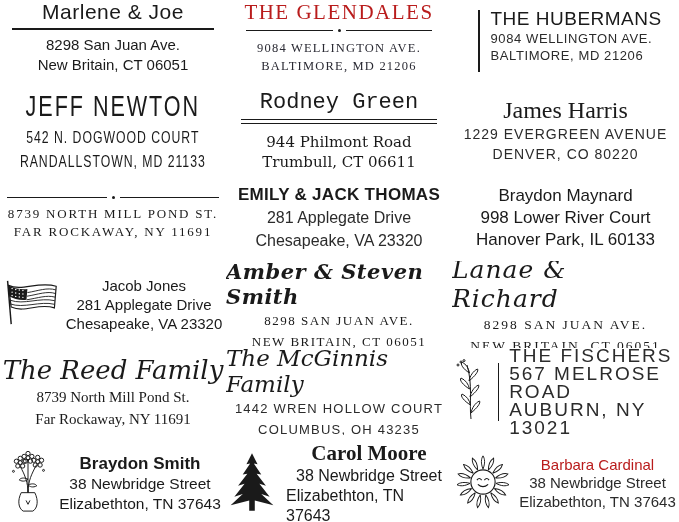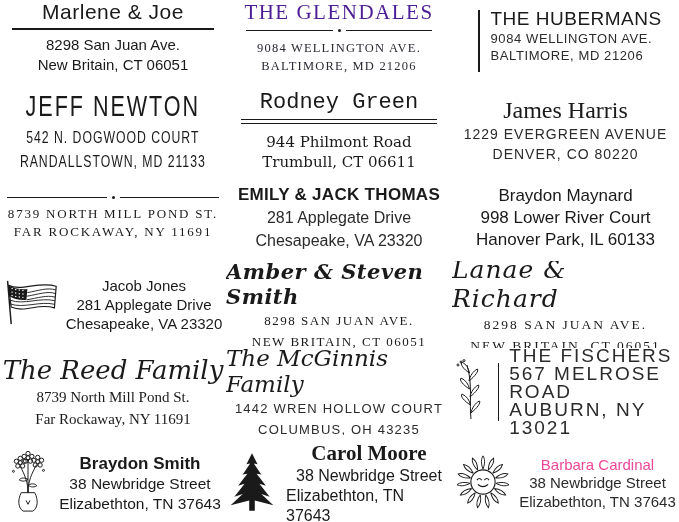--- a/index.html
+++ b/index.html
@@ -28,21 +28,21 @@
   .div-double { border-top:1.5px solid #1a1a1a; border-bottom:1.5px solid #1a1a1a; height:5px; }
   .vbar { width:1.5px; background:#1a1a1a; }
 
   
   .c1 .name { font-size:21px; letter-spacing:0.5px; }
   .c1 .rule { width:202px; height:1.5px; margin:4px 0 5px; }
   .c1 .addr { font-size:15px; line-height:20px; }
   .c1 { padding-bottom:12px; }
 
   
-  .c2 .name { font-size:21px; letter-spacing:1.5px; color:#4c1d95; }
+  .c2 .name { font-size:21px; letter-spacing:1.5px; color:#b91c1c; }
   .c2 .div-dot { width:186px; margin:4px 0 7px; }
   .c2 .addr { font-size:12.5px; letter-spacing:1.2px; line-height:18px; color:#2a2a33; }
   .c2 { padding-bottom:12px; }
 
   
   .c3 { justify-content:flex-start; padding-top:8px; align-items:flex-start; padding-left:26px; }
   .c3 .vbar { height:62px; margin-top:2px; }
   .c3 .txtcol { margin-left:11px; }
   .c3 .name { font-size:19px; font-weight:400; letter-spacing:0.5px; }
   .c3 .addr { font-size:13px; letter-spacing:0.6px; line-height:17px; color:#2b2b2b; }
@@ -98,21 +98,21 @@
   .c15 { justify-content:center; }
   .c15 .vbar { height:58px; margin:0 10px 0 8px; }
   .c15 .name, .c15 .addr { font-size:19px; letter-spacing:2px; line-height:18px; color:#2b2b2b; }
 
   
   .c16 .txtcol, .c17 .txtcol, .c18 .txtcol { margin-left:8px; }
   .c16 .name { font-size:17px; font-weight:bold; }
   .c16 .addr { font-size:15.5px; line-height:20px; }
   .c17 .name { font-size:21px; font-weight:bold;font-family:Liberation Serif, serif; }
   .c17 .addr { font-size:16px; line-height:20px; }
-  .c18 .name { font-size:15px; color:#ec4899; }
+  .c18 .name { font-size:15px; color:#b91c1c; }
   .c18 .addr { font-size:15px; line-height:19px; color:#2b2b2b; }
   .c16, .c17, .c18 { padding-top:10px; }
 
   svg .ink { stroke:#1a1a1a; fill:none; }
 </style>
 </head>
 <body>
 
 <div class="grid">
 

